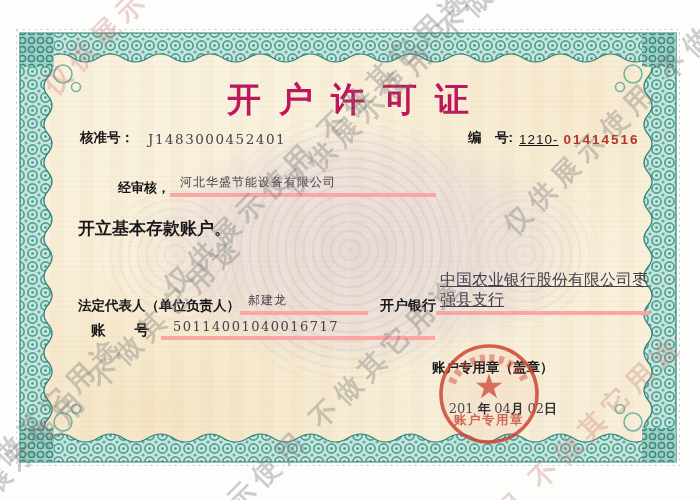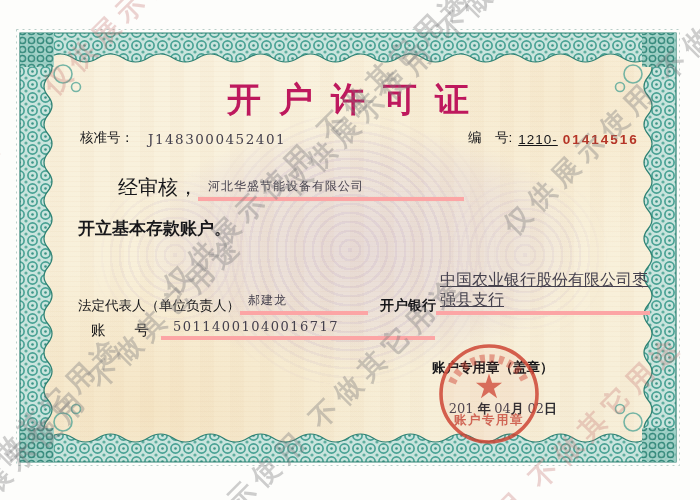--- a/index.html
+++ b/index.html
@@ -49,21 +49,21 @@
   .wm.pink{color:rgba(198,122,118,.32);}
 
   
   .content{position:absolute;left:20px;top:33px;width:656px;height:429px;z-index:4;color:#17171a;}
   .title{
     position:absolute;left:0;top:44px;width:100%;text-align:center;
     font-family:Liberation Serif, serif;font-weight:700;font-size:34px;
     letter-spacing:18px;text-indent:18px;color:#be185d;
   }
   .row{position:absolute;display:flex;align-items:flex-end;}
-  .lbl{font-weight:400;white-space:pre;}
+  .lbl{font-weight:700;white-space:pre;}
   .val{
     font-family:"DejaVu Serif","Liberation Serif",serif;color:#45414d;
     border-bottom:4px solid #fca5a5;display:inline-block;
   }
   .approval{left:60px;top:96px;}
   .approval .lbl{font-size:13.5px;}
   .approval .num{font-family:"DejaVu Serif","Liberation Serif",serif;font-size:13.5px;color:#45414d;letter-spacing:1.5px;margin-left:14px;}
   .serial{left:448px;top:96px;}
   .serial .lbl{font-size:13.5px;}
   .serial .pfx{font-size:13.5px;margin-left:6px;letter-spacing:1px;text-decoration:underline;}
@@ -164,21 +164,21 @@
       <span class="num">J1483000452401</span>
     </div>
 
     <div class="row serial">
       <span class="lbl">编　号:</span>
       <span class="pfx">1210-</span>
       <span class="red">01414516</span>
     </div>
 
     <div class="row review">
-      <span class="lbl" style="font-size:20px;">经审核，</span>
+      <span class="lbl" style="font-size:13px;">经审核，</span>
       <span class="val company">河北华盛节能设备有限公司</span>
     </div>
 
     <div class="open-line">开立基本存款账户。</div>
 
     <div class="row rep">
       <span class="lbl">法定代表人（单位负责人）</span>
       <span class="val name">郝建龙</span>
       <span class="bank-lbl">开户银行</span>
       <span class="val bank-val">中国农业银行股份有限公司枣强县支行</span>

